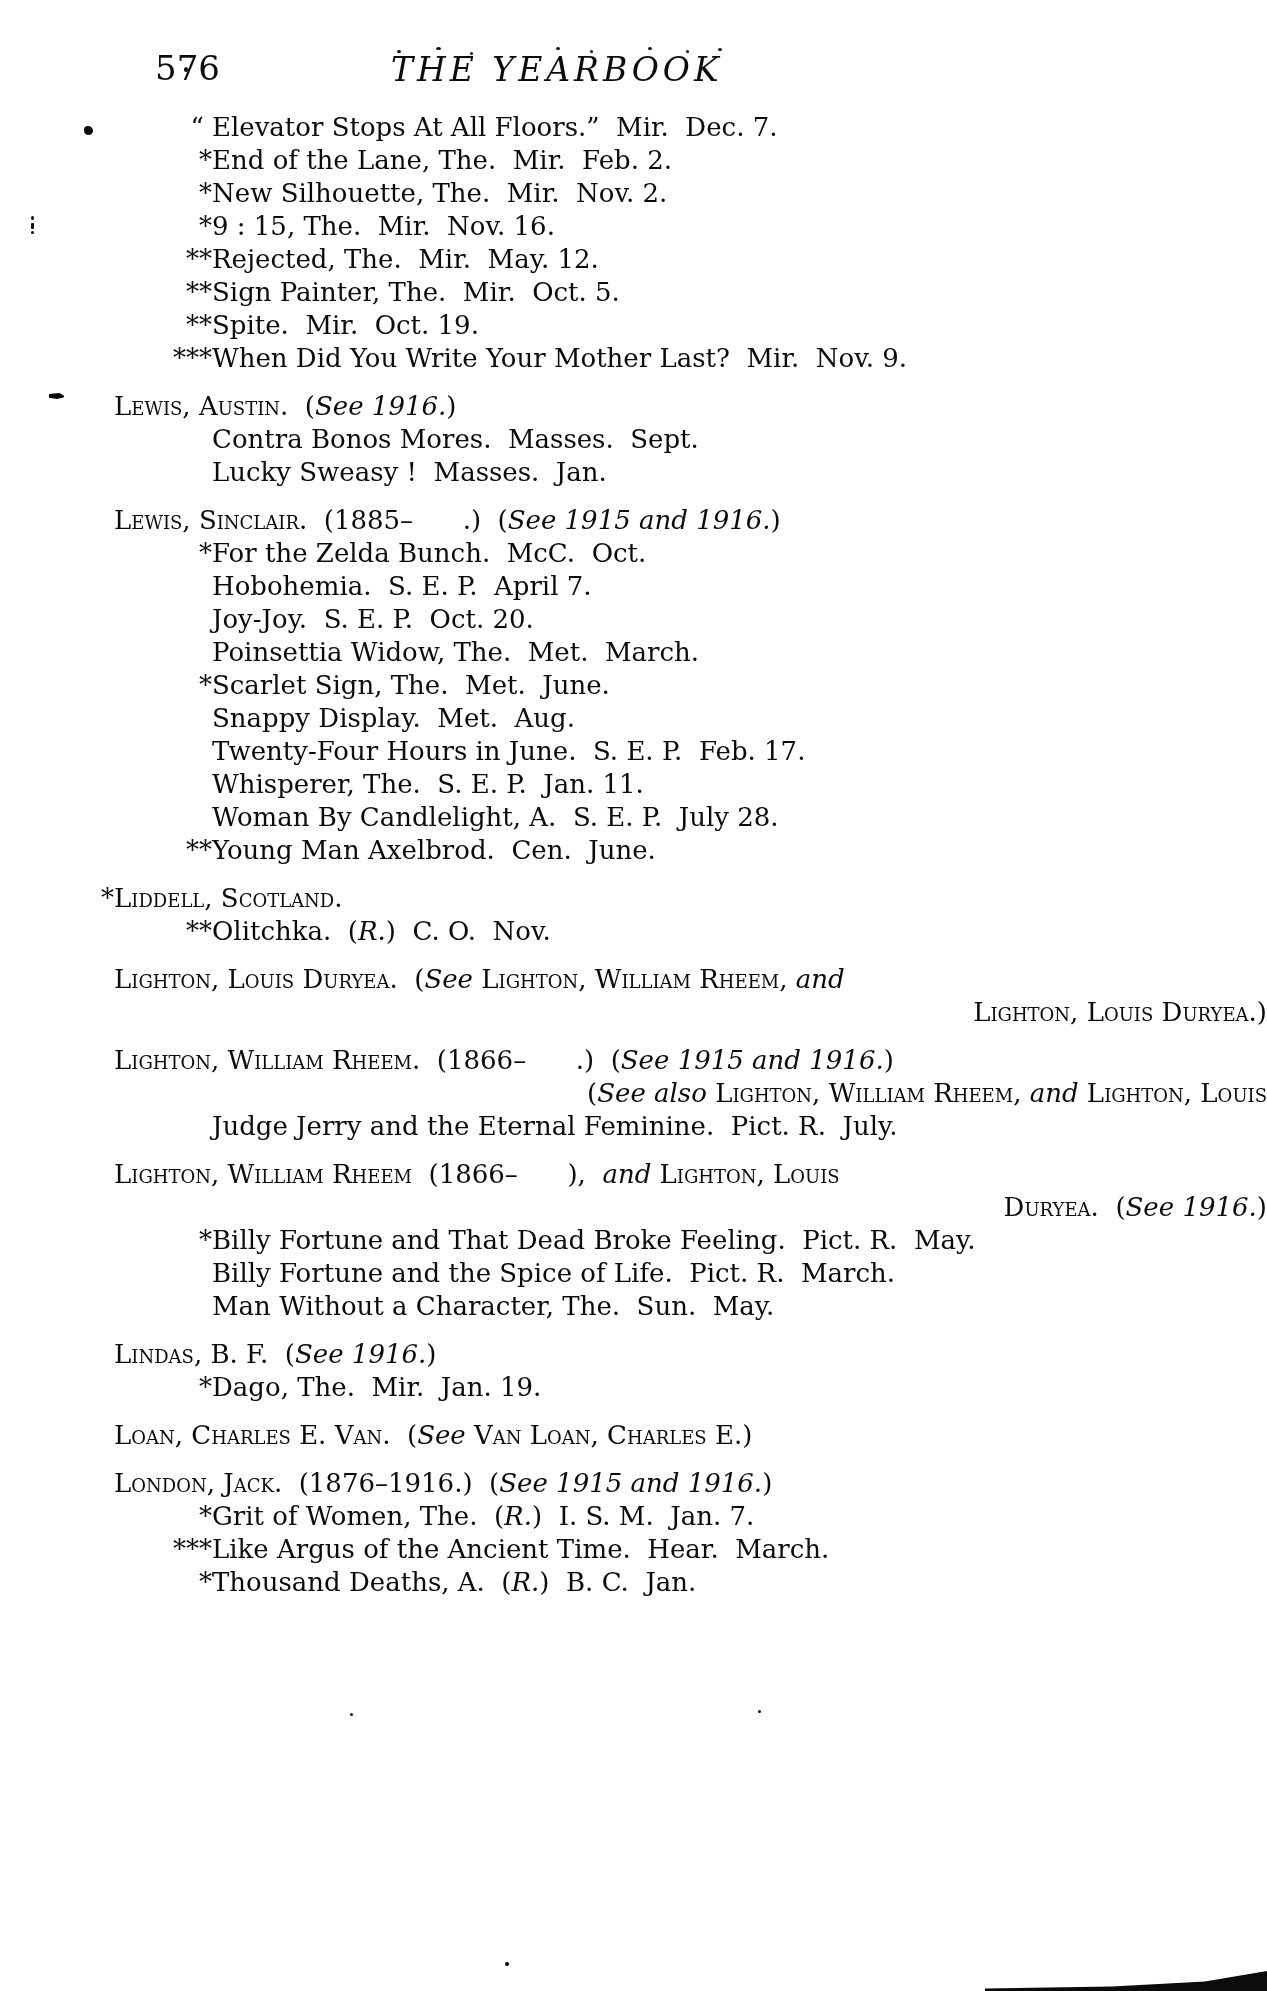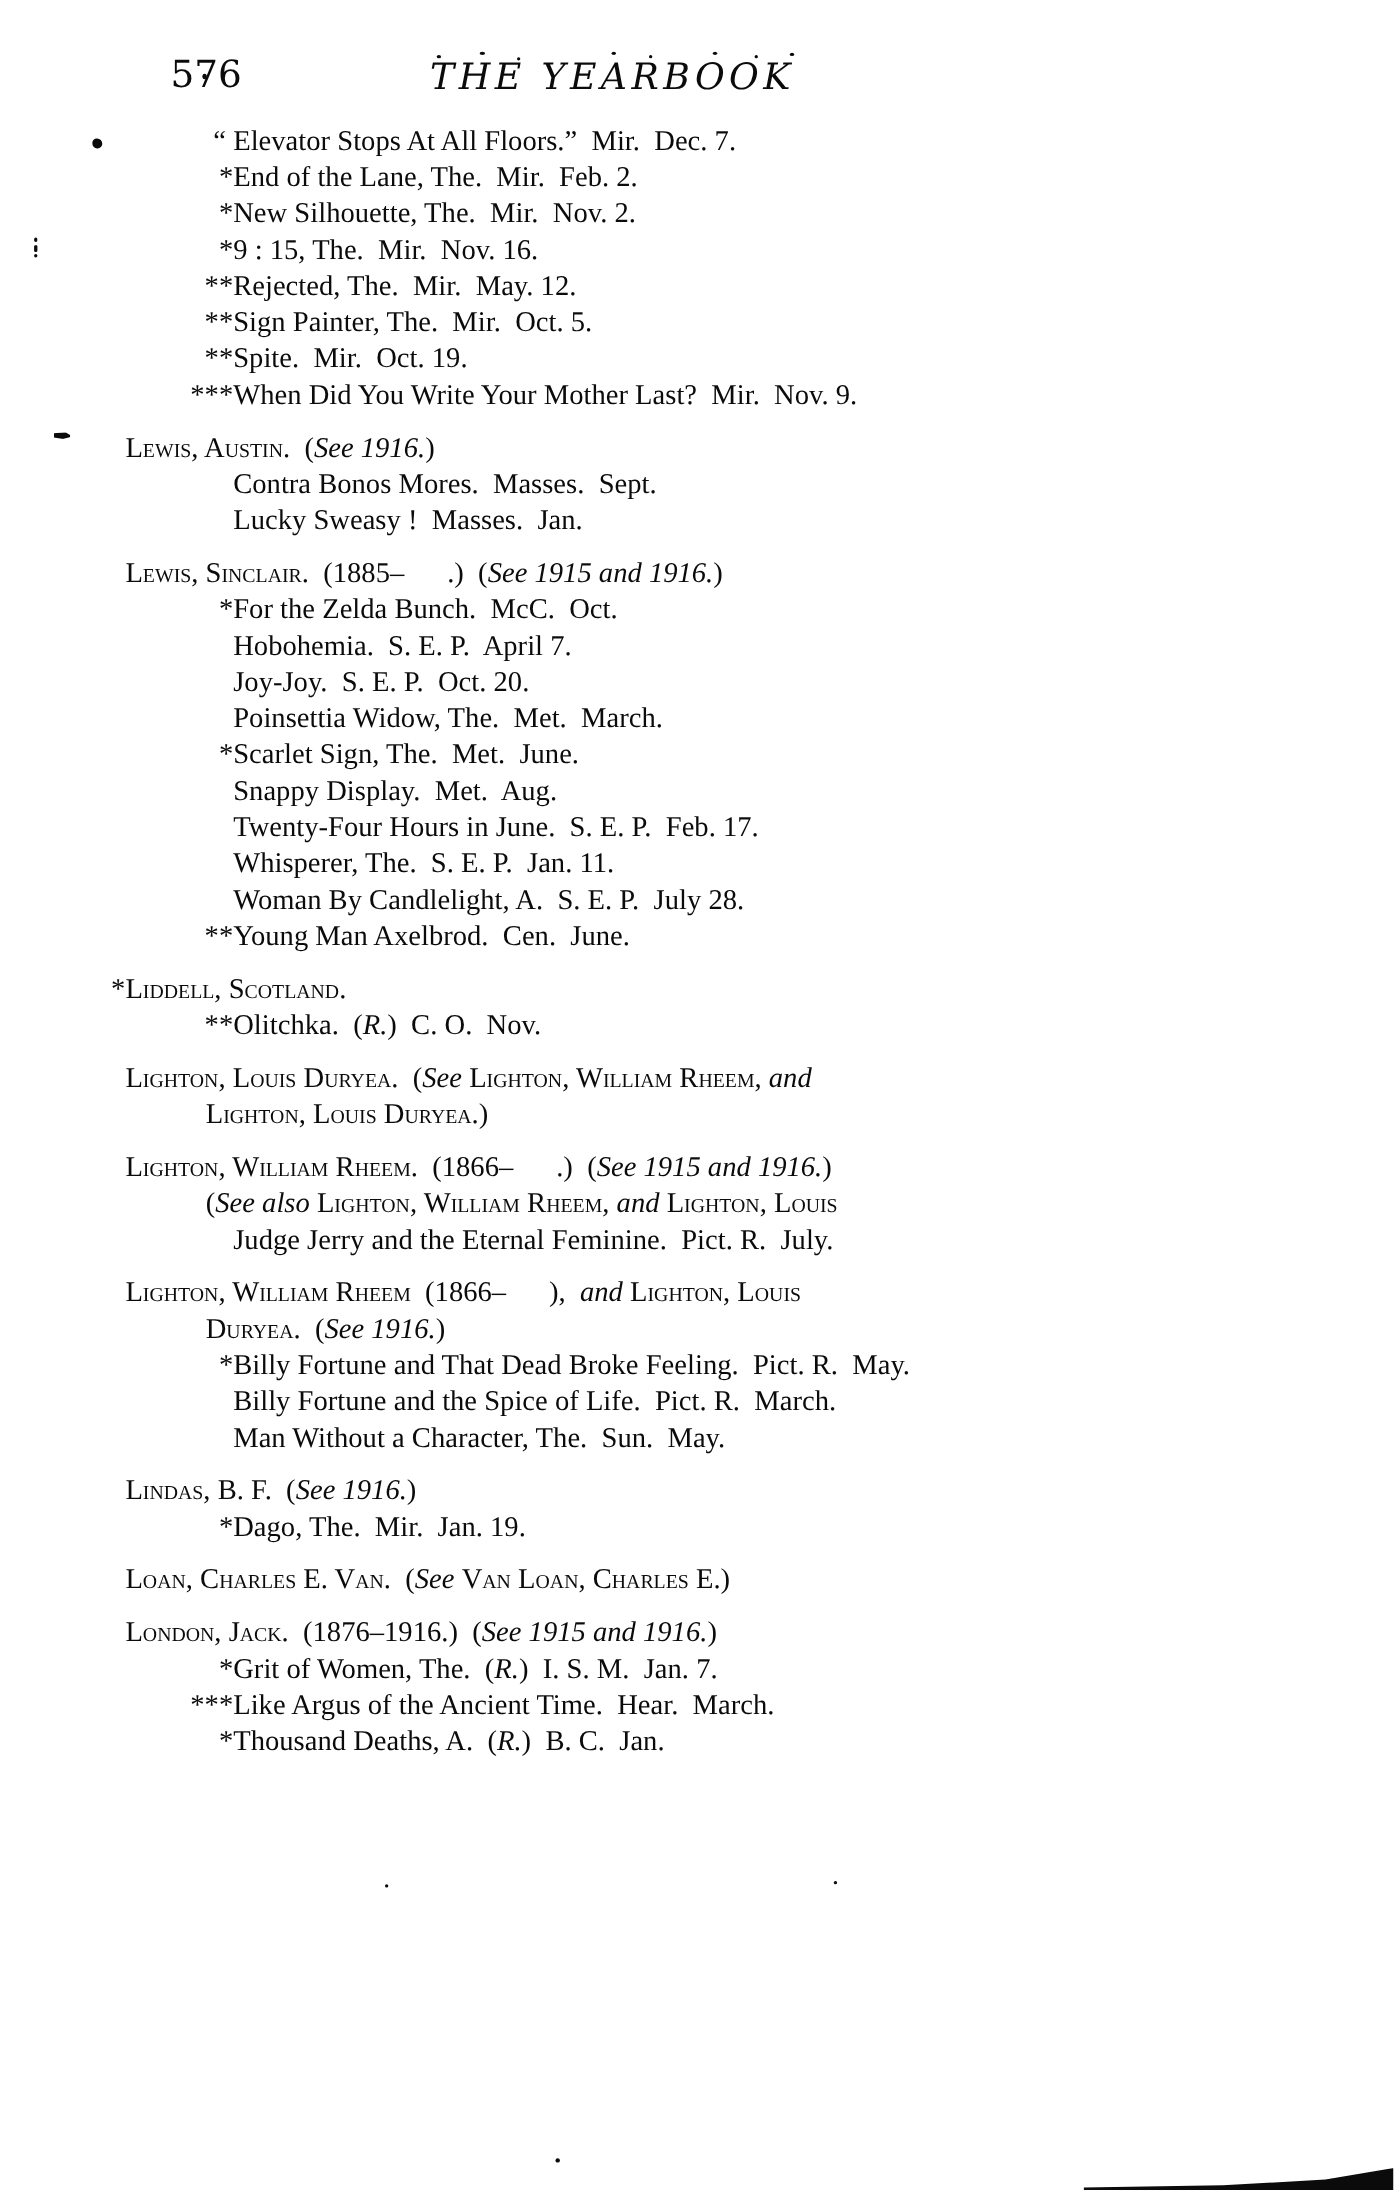--- a/index.html
+++ b/index.html
@@ -14,29 +14,29 @@
   }
   .page-number {
     position: absolute; left: 155px; top: 48px;
     font-size: 34px; line-height: 40px;
   }
   .page-title {
     position: absolute; left: 391px; top: 50px;
     font-size: 33px; line-height: 40px; letter-spacing: 4px; font-style: italic;
   }
   #entries {
-    position: absolute; left: 0; top: 111px; width: 1267px; font-family: Liberation Serif, serif;
+    position: absolute; left: 0; top: 111px; width: 1267px;
   }
   .block + .block { margin-top: 15px; }
   .line {
     font-size: 26px; line-height: 33px;
     white-space: pre;
   }
   .line.author { padding-left: 114px; }
-  .line.wrap   { padding-left: 187px; }
+  .line.wrap   { padding-left: 187px; text-align: right; }
   .line.title  { padding-left: 212px; }
   .stars {
     display: inline-block; width: 58px; margin-left: -58px;
     text-align: right;
   }
   .sc { font-variant: small-caps; }
   .it { font-style: italic; }
   .art { position: absolute; background: #0b0b0b; }
   .art-dot  { border-radius: 50%; }
   .art-blob { border-radius: 45% 55% 50% 50%; }

